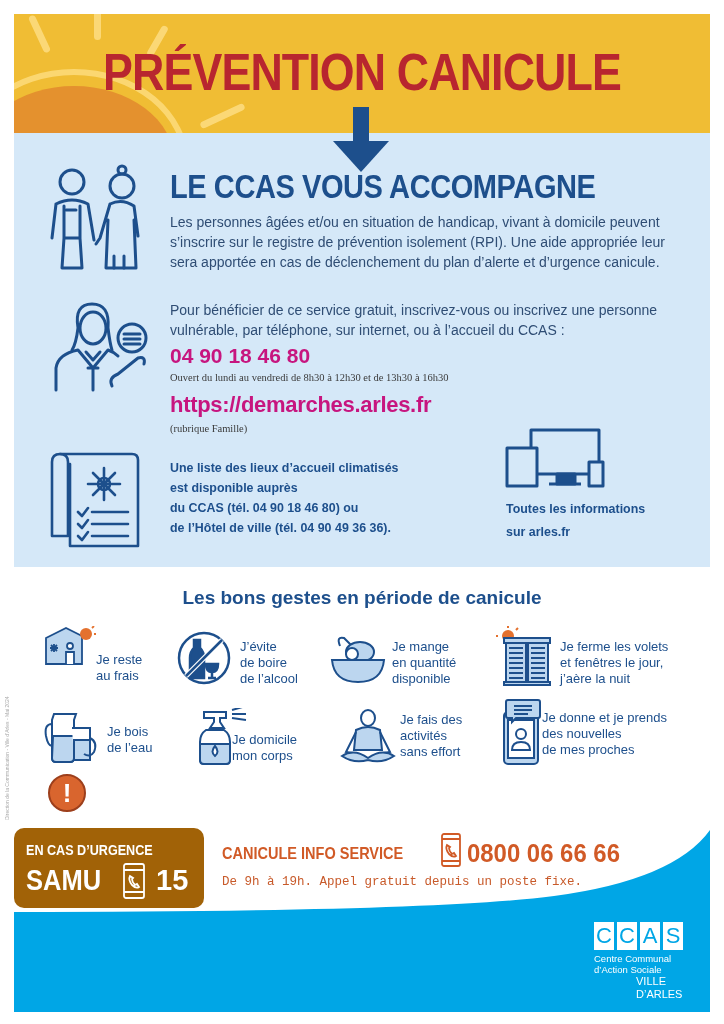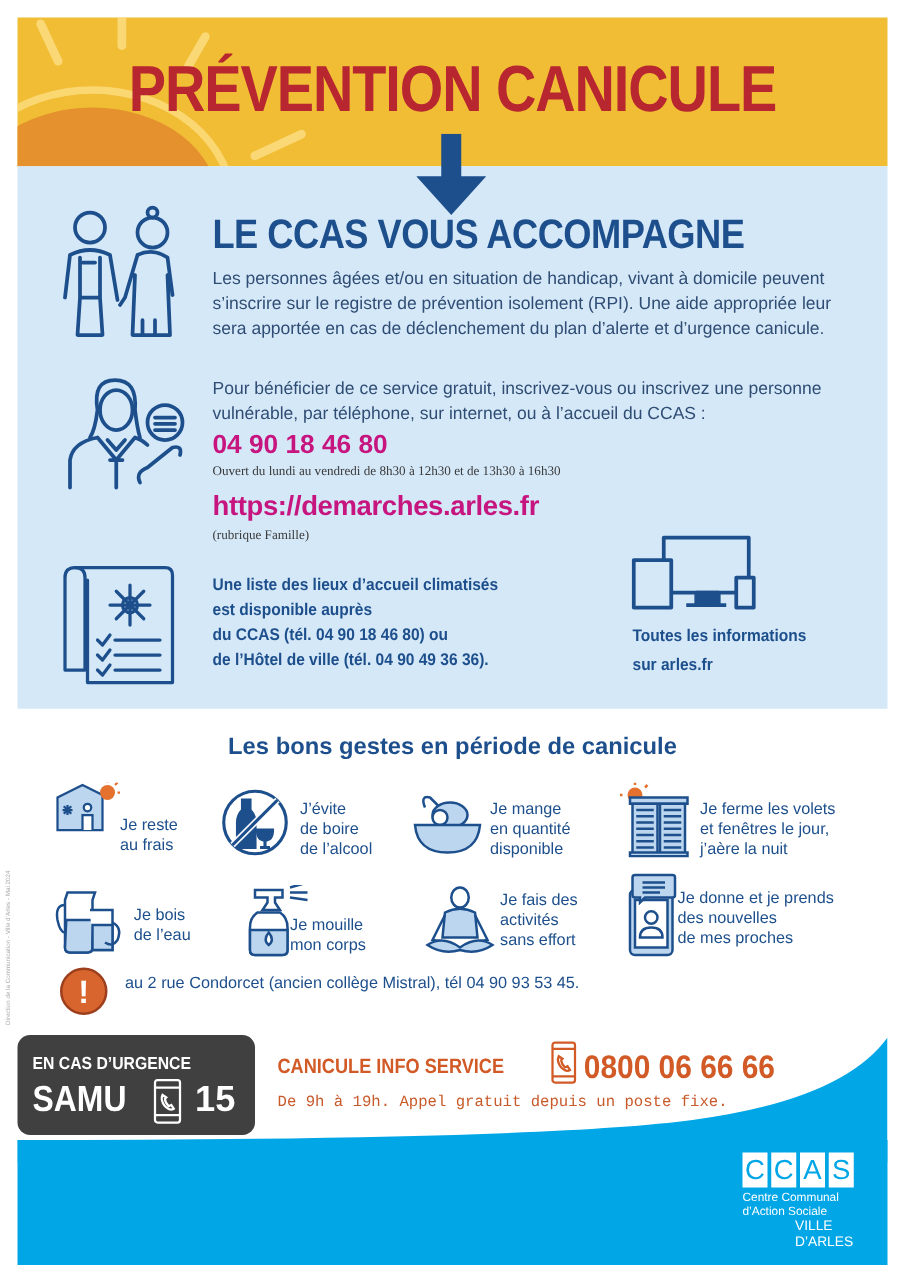--- a/index.html
+++ b/index.html
@@ -29,21 +29,21 @@
 
   .gestures-title { position: absolute; left: 0; right: 0; top: 587px; text-align: center; font-weight: 700; font-size: 19px; color: #1d4f8c; }
   .gesture-label { position: absolute; font-size: 13px; line-height: 16px; color: #1d4f8c; }
 
   .warn-icon { position: absolute; left: 48px; top: 774px; width: 38px; height: 38px; border-radius: 50%; background: #d9652e; border: 2px solid #9d3f1c; color: #fff; font-weight: 700; font-size: 26px; text-align: center; line-height: 34px; }
   .warn-text { position: absolute; left: 100px; top: 777px; width: 600px; font-size: 13px; line-height: 17px; color: #1d4f8c; }
   .side-credit { position: absolute; left: 4px; top: 820px; font-size: 5px; color: #aaa; transform: rotate(-90deg); transform-origin: left top; white-space: nowrap; }
 
   .footer-blue { position: absolute; left: 14px; top: 912px; width: 696px; height: 100px; background: #00a6e6; }
   .footer-curve { position: absolute; left: 14px; top: 820px; width: 696px; height: 110px; }
-  .urgence { position: absolute; left: 14px; top: 828px; width: 190px; height: 80px; background: #404040; border-radius: 10px; color: #fff; }
+  .urgence { position: absolute; left: 14px; top: 828px; width: 190px; height: 80px; background: #a16207; border-radius: 10px; color: #fff; }
   .urgence-top { position: absolute; left: 12px; top: 14px; font-size: 14px; font-weight: 700; transform: scaleX(0.9); transform-origin: left; white-space: nowrap; }
   .urgence-samu { position: absolute; left: 12px; top: 36px; font-size: 29px; font-weight: 700; transform: scaleX(0.88); transform-origin: left; }
   .urgence-15 { position: absolute; left: 142px; top: 36px; font-size: 29px; font-weight: 700; }
   .canicule-label { position: absolute; left: 222px; top: 844px; font-size: 16.5px; font-weight: 700; color: #d15a26; transform: scaleX(0.88); transform-origin: left; white-space: nowrap; }
   .canicule-number { position: absolute; left: 467px; top: 838px; font-size: 26px; font-weight: 700; color: #d15a26; transform: scaleX(0.92); transform-origin: left; white-space: nowrap; }
   .canicule-note { position: absolute; left: 222px; top: 875px; font-family: Liberation Mono, monospace; font-size: 12.5px; color: #c85a2a; }
 
   .logo { position: absolute; left: 594px; top: 922px; width: 90px; color: #fff; }
   .logo-letters { display: flex; gap: 3px; }
   .logo-letter { width: 20px; height: 28px; background: #fff; color: #00a6e6; font-size: 22px; text-align: center; line-height: 28px; }
@@ -198,21 +198,21 @@
 </div>
 
 <svg class="icon" style="left:196px;top:708px;width:52px;height:58px;" viewBox="0 0 52 58" fill="none" stroke="#1d4f8c" stroke-width="2">
   <path d="M8 4 H30 V10 H24 V14 L28 20 H14 L18 14 V10 H8 Z" fill="#fff"></path>
   <path d="M10 22 Q4 26 4 34 V52 Q4 56 8 56 H30 Q34 56 34 52 V34 Q34 26 28 22 Z" fill="#fff"></path>
   <path d="M4 36 H34 V52 Q34 56 30 56 H8 Q4 56 4 52 Z" fill="#bcd6ef"></path>
   <path d="M19 38 Q14 44 19 48 Q24 44 19 38 Z" fill="#fff"></path>
   <path d="M36 2 L50 -2 M36 6 H50 M36 10 L50 12"></path>
 </svg>
 <div class="gesture-label" style="left:232px;top:732px;">
-  <div>Je mouille</div>
+  <div>Je domicile</div>
   <div>mon corps</div>
 </div>
 
 <svg class="icon" style="left:338px;top:708px;width:60px;height:58px;" viewBox="0 0 60 58" fill="none" stroke="#1d4f8c" stroke-width="2">
   <ellipse cx="30" cy="10" rx="7" ry="8" fill="#fff"></ellipse>
   <path d="M18 22 Q30 16 42 22 L44 42 H16 Z" fill="#bcd6ef"></path>
   <path d="M18 24 L8 44 L22 46 M42 24 L52 44 L38 46"></path>
   <path d="M4 48 Q16 40 30 50 Q44 40 56 48 Q44 56 30 52 Q16 56 4 48 Z" fill="#bcd6ef"></path>
 </svg>
 <div class="gesture-label" style="left:400px;top:712px;">
@@ -230,21 +230,20 @@
   <path d="M12 8 H30 M12 12 H30 M12 16 H26"></path>
 </svg>
 <div class="gesture-label" style="left:542px;top:710px;">
   <div>Je donne et je prends</div>
   <div>des nouvelles</div>
   <div>de mes proches</div>
 </div>
 
 <div class="warn-icon">!</div>
 <div class="warn-text">
-  <div>au 2 rue Condorcet (ancien collège Mistral), tél 04 90 93 53 45.</div>
 </div>
 
 <div class="side-credit">Direction de la Communication - Ville d’Arles - Mai 2024</div>
 
 <svg class="footer-curve" viewBox="0 0 696 110" preserveAspectRatio="none">
   <path d="M0 110 V92 Q420 92 540 76 Q660 60 696 10 V110 Z" fill="#00a6e6"></path>
 </svg>
 <div class="footer-blue"></div>
 
 <div class="urgence">

